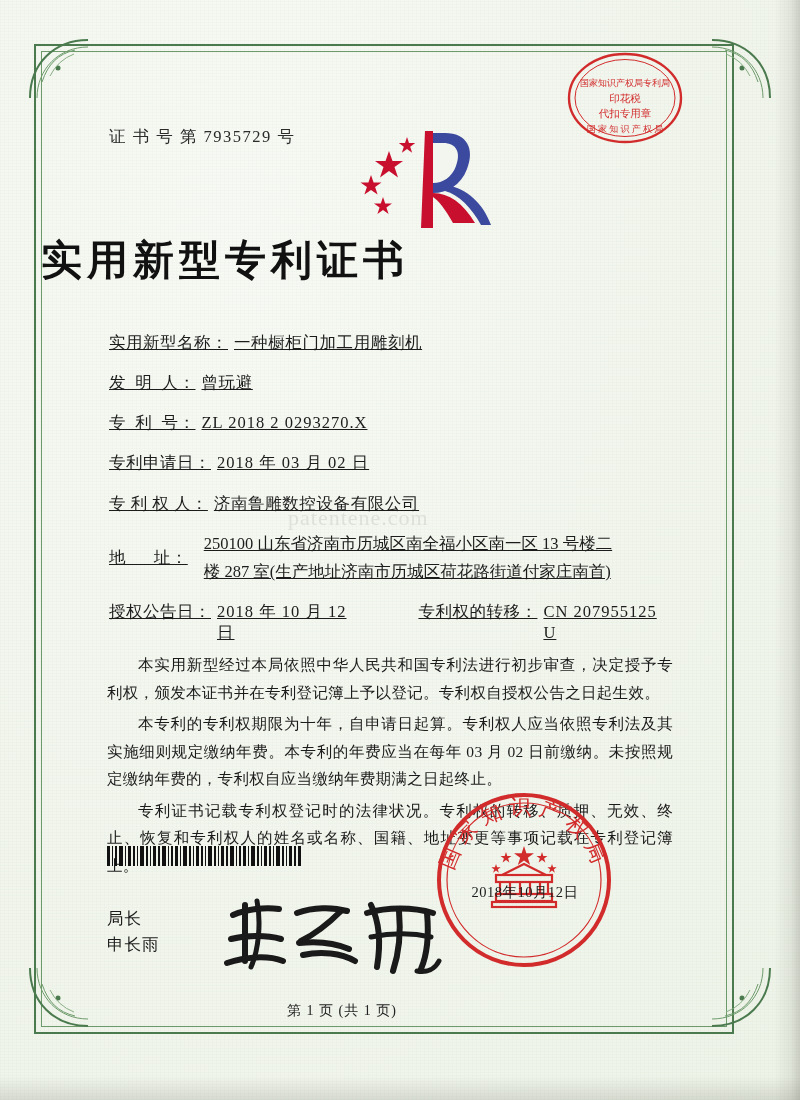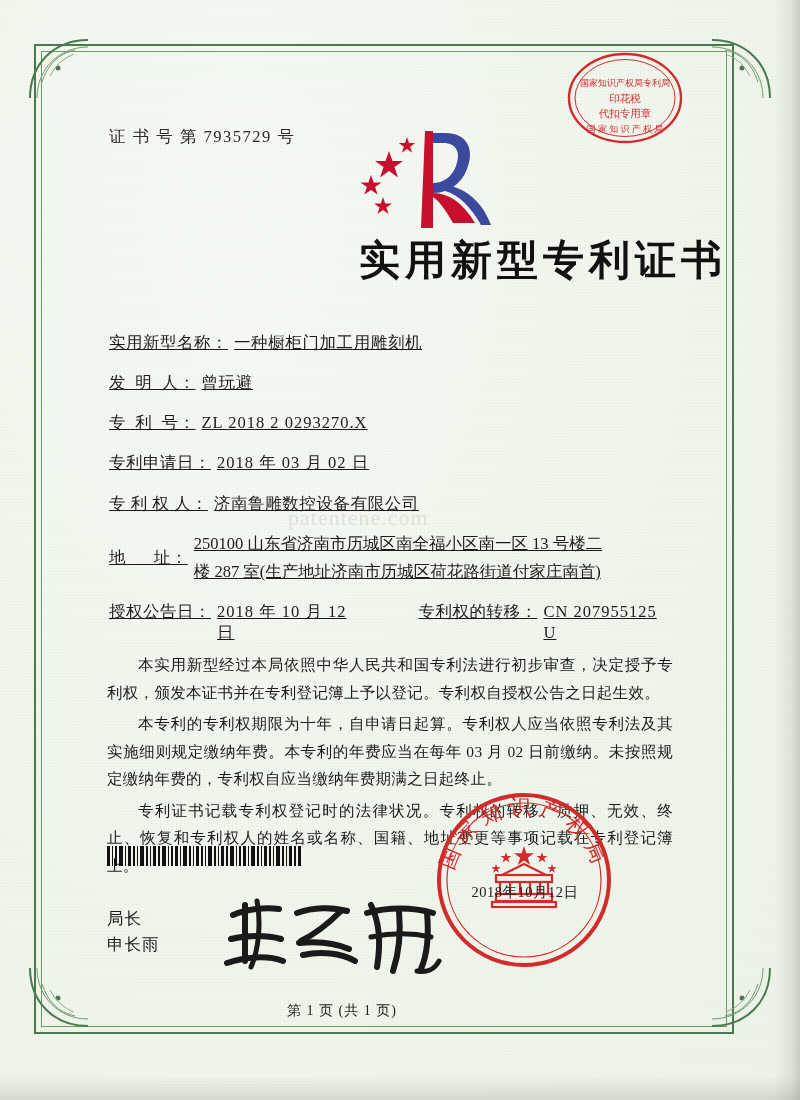--- a/index.html
+++ b/index.html
@@ -99,21 +99,21 @@
   .logo {
     position: absolute;
     left: 300px; top: 72px;
     width: 160px; height: 115px;
   }
 
   .title {
     position: absolute;
     left: 0; top: 182px;
     width: 686px;
-    text-align: right;
+    text-align: left;
     font-size: 41px;
     font-weight: bold;
     letter-spacing: 5px;
     color: #111;
     font-family: "DejaVu Serif", "Liberation Serif", serif;
   }
 
   
   .seal-top {
     position: absolute;
@@ -142,21 +142,21 @@
     flex: 0 0 auto;
     letter-spacing: 0.5px;
   }
   .val {
     margin-left: 6px;
     letter-spacing: 0.6px;
   }
   .val-num { font-family: "Liberation Serif", serif; letter-spacing: 1px; }
 
   .row-addr { align-items: center; }
-  .addr-block { margin-left: 6px; }
+  .addr-block { margin-left: 16px; }
   .addr-line2 { margin-top: 8px; }
 
   .row-pub {
     display: flex;
     justify-content: flex-start;
     font-size: 16.5px;
     margin-top: 2px;
   }
   .pub-right { margin-left: 56px; }
 

